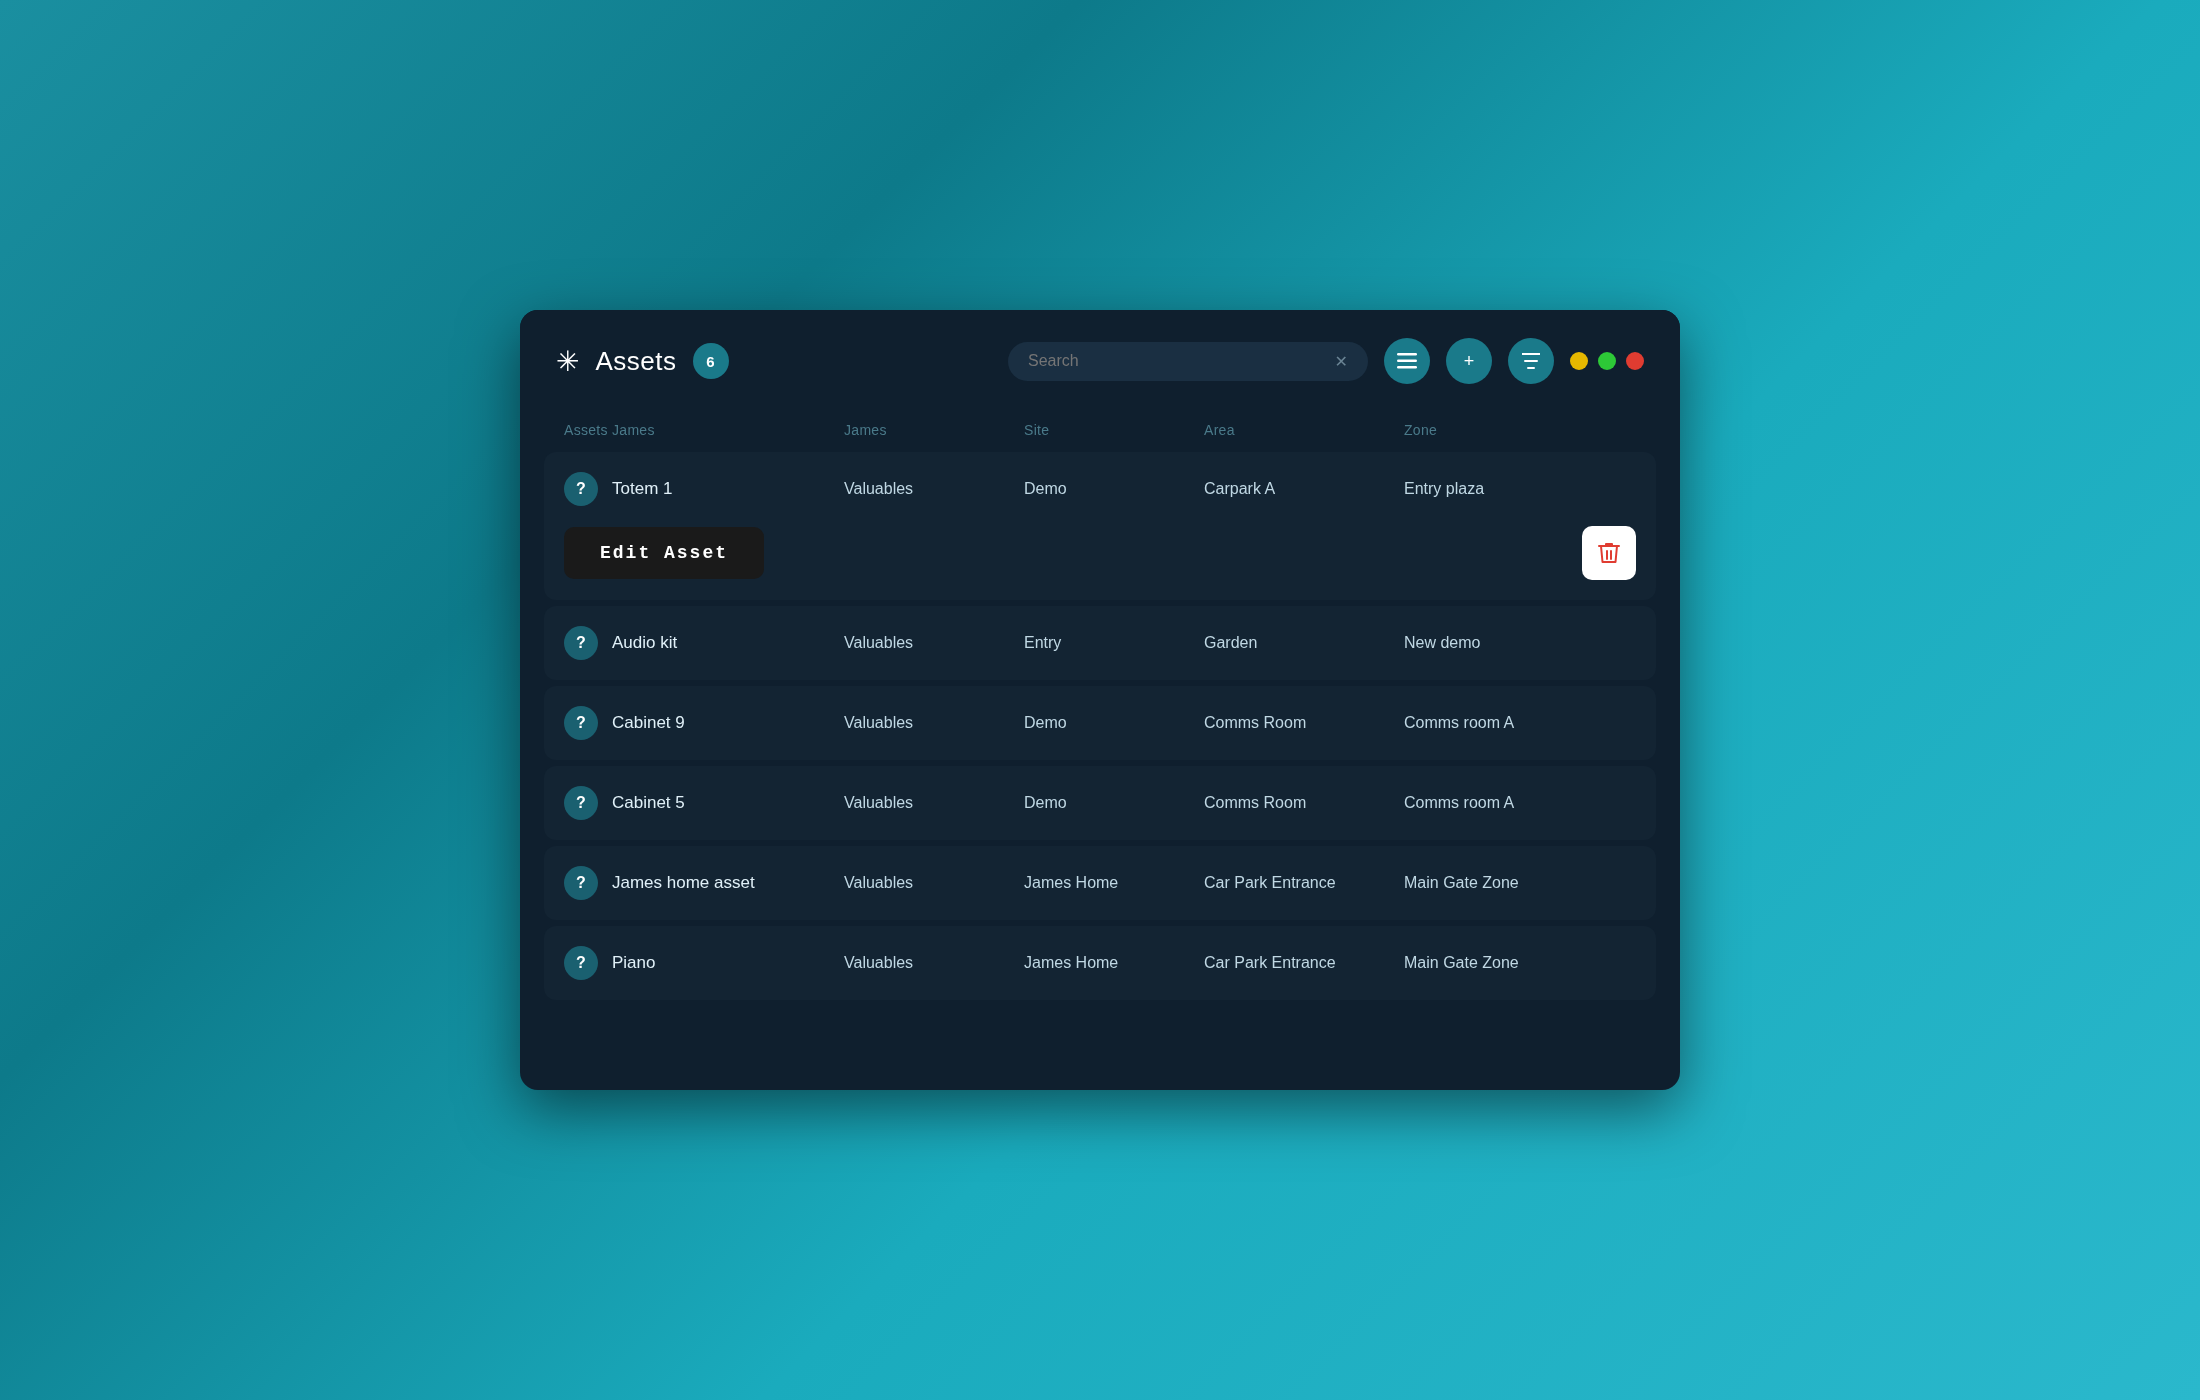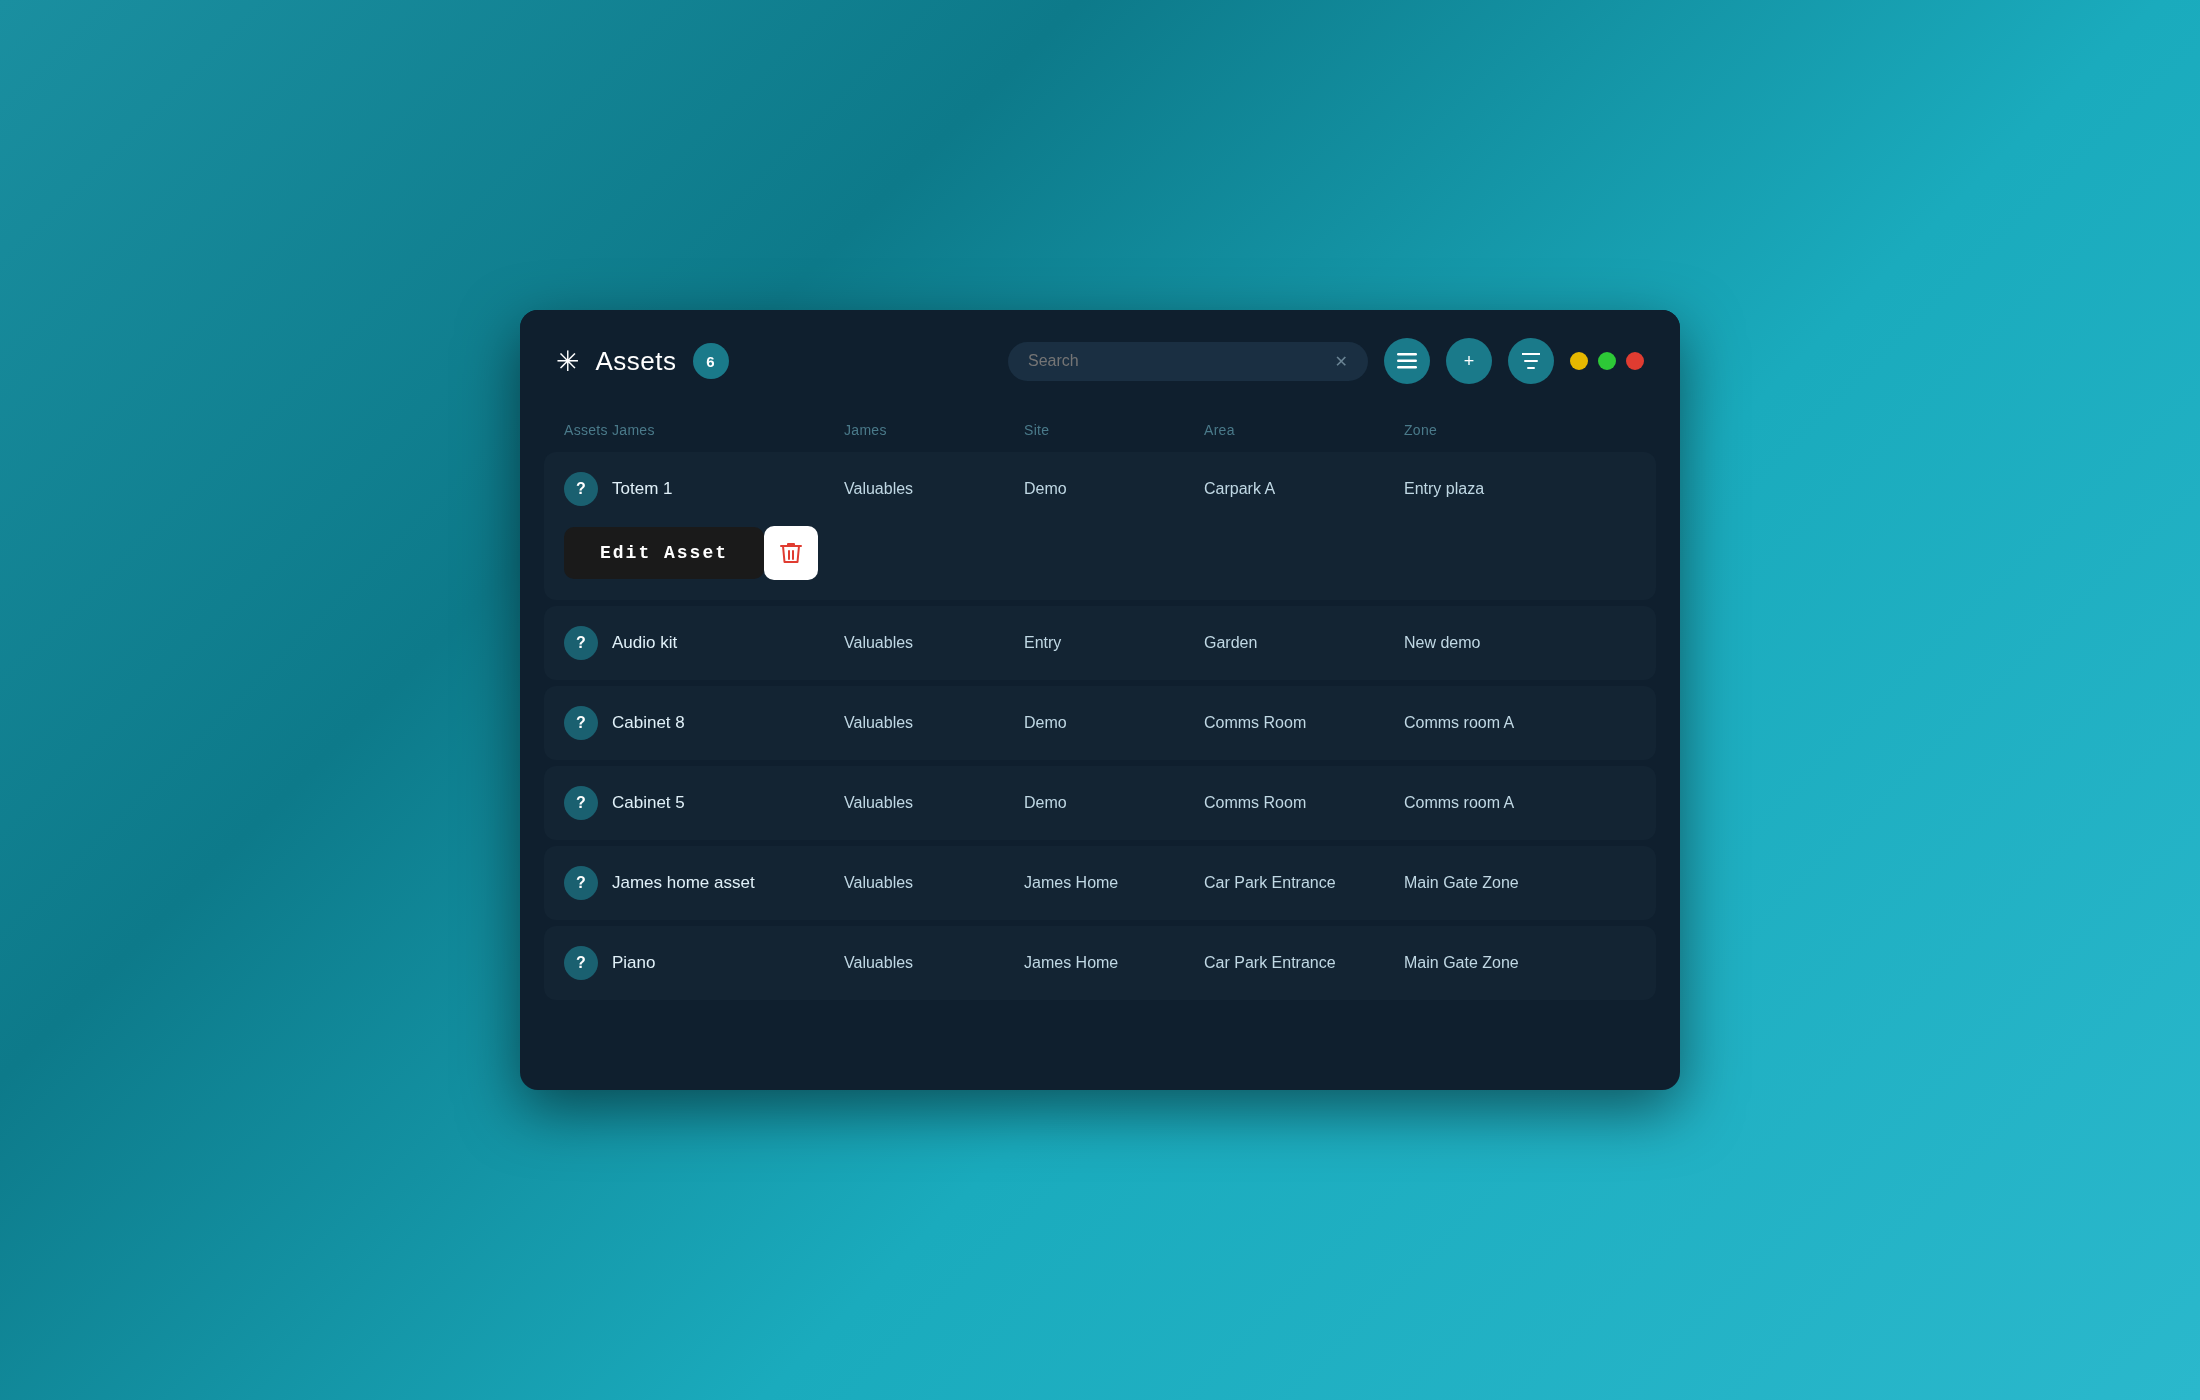--- a/index.html
+++ b/index.html
@@ -175,21 +175,21 @@
 
     .col-value {
       color: #c0d8e4;
       font-size: 16px;
     }
 
     
     .row-expanded {
       padding: 0 20px 20px;
       display: flex;
-      justify-content: flex-start;
+      justify-content: space-between;
       align-items: center;
     }
 
     .edit-asset-btn {
       background: #1a1a1a;
       color: #ffffff;
       border: none;
       border-radius: 10px;
       padding: 16px 36px;
       font-size: 18px;
@@ -299,21 +299,21 @@
           <span class="col-value">New demo</span>
         </div>
       </div>
 
       <div class="table-row">
         <div class="row-main">
           <div class="asset-name">
             <div class="asset-icon">
               <span>?</span>
             </div>
-            <span>Cabinet 8</span>
+            <span>Cabinet 9</span>
           </div>
           <span class="col-value">Valuables</span>
           <span class="col-value">Demo</span>
           <span class="col-value">Comms Room</span>
           <span class="col-value">Comms room A</span>
         </div>
       </div>
 
       <div class="table-row">
         <div class="row-main">

